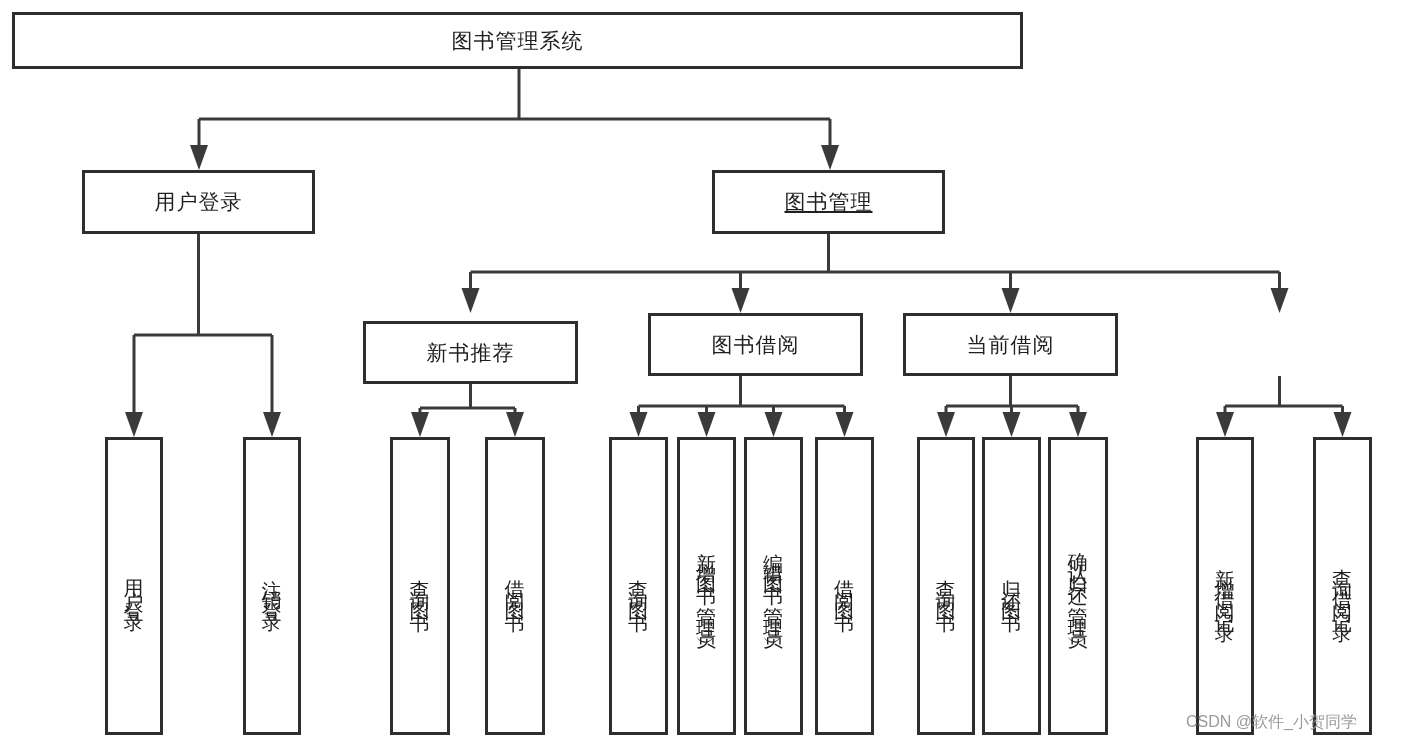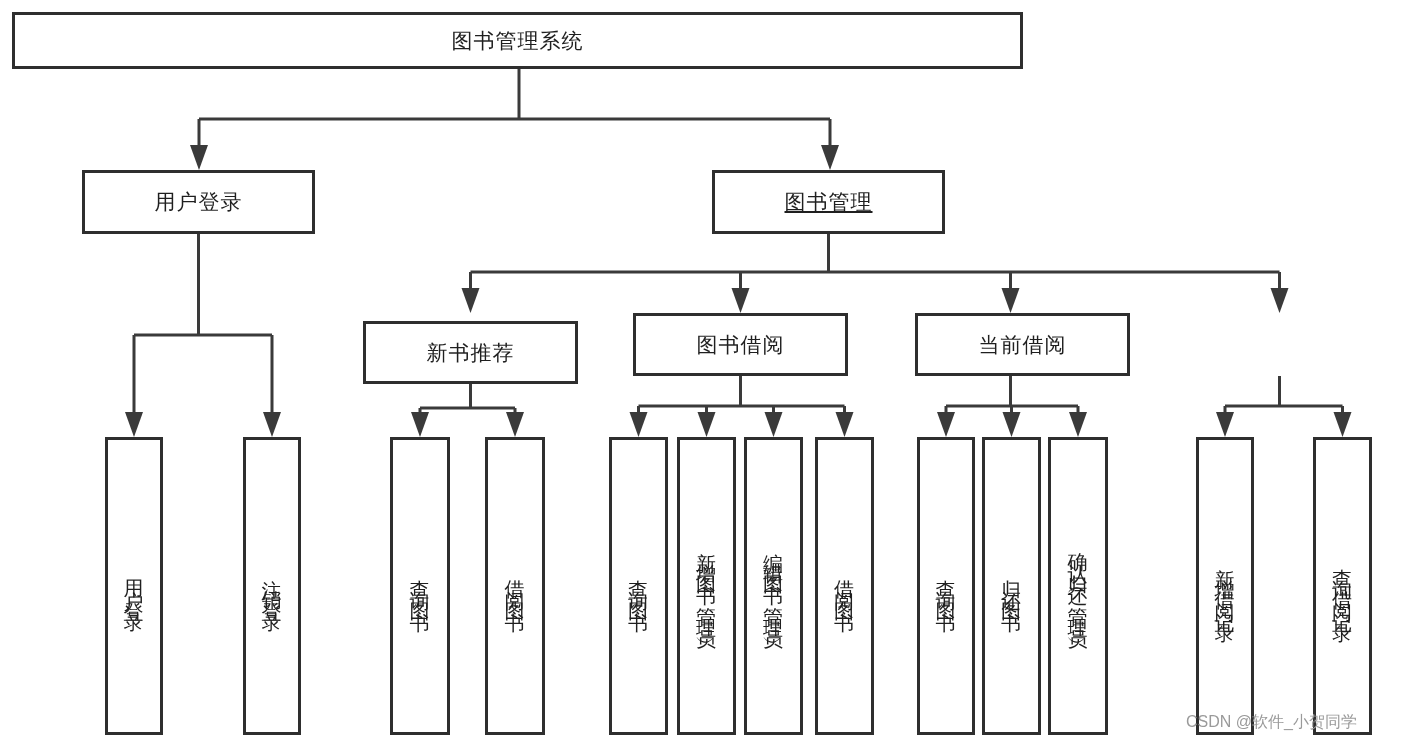--- a/index.html
+++ b/index.html
@@ -121,22 +121,22 @@
       <polygon class="ahead" points="1333.5,412 1351.5,412 1342.5,437"></polygon>
     </g>
   </svg>
 
   <div class="box h-label" style="left:12px; top:12px; width:1011px; height:57px;">图书管理系统</div>
 
   <div class="box h-label" style="left:82px; top:170px; width:233px; height:64px;">用户登录</div>
   <div class="box h-label" style="left:712px; top:170px; width:233px; height:64px;text-decoration:underline;">图书管理</div>
 
   <div class="box h-label" style="left:363px; top:321px; width:215px; height:63px;">新书推荐</div>
-  <div class="box h-label" style="left:633px; top:313px; width:215px; height:63px;">图书借阅</div>
-  <div class="box h-label" style="left:903px; top:313px; width:215px; height:63px;margin-left:12px;">当前借阅</div>
+  <div class="box h-label" style="left:648px; top:313px; width:215px; height:63px;">图书借阅</div>
+  <div class="box h-label" style="left:903px; top:313px; width:215px; height:63px;">当前借阅</div>
 
   <div class="box v-label" style="left:105px; top:437px; width:58px; height:298px;">
     <span class="vtext">用户登录</span>
   </div>
   <div class="box v-label" style="left:243px; top:437px; width:58px; height:298px;">
     <span class="vtext">注销登录</span>
   </div>
 
   <div class="box v-label" style="left:390px; top:437px; width:60px; height:298px;">
     <span class="vtext">查询图书</span>

